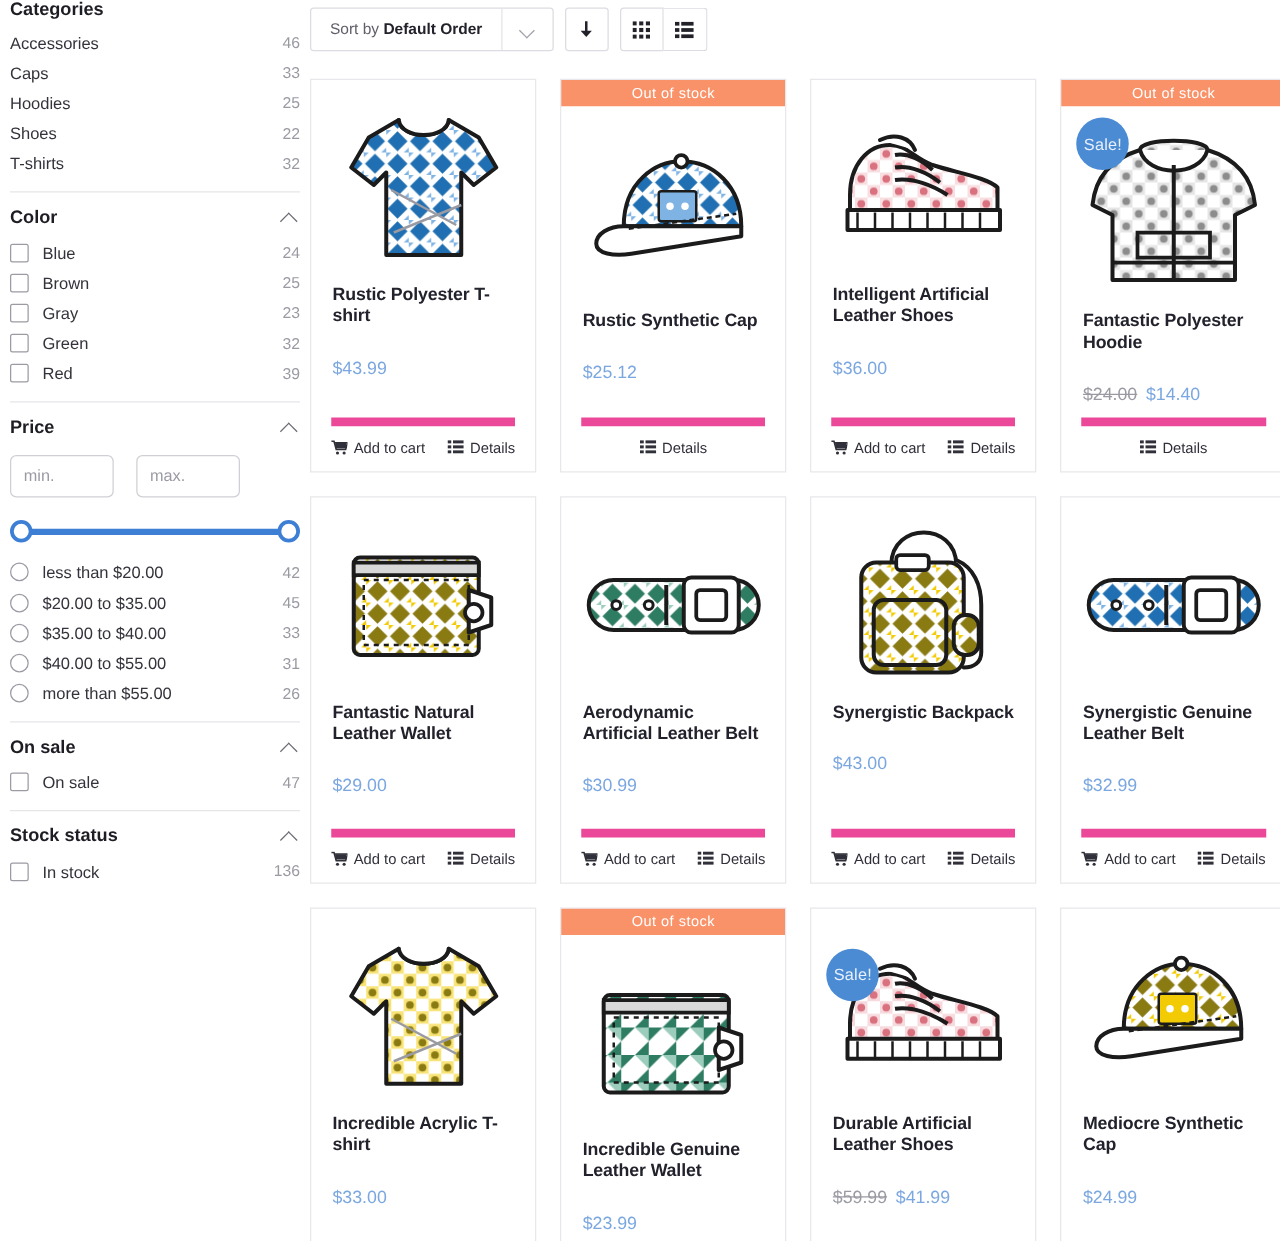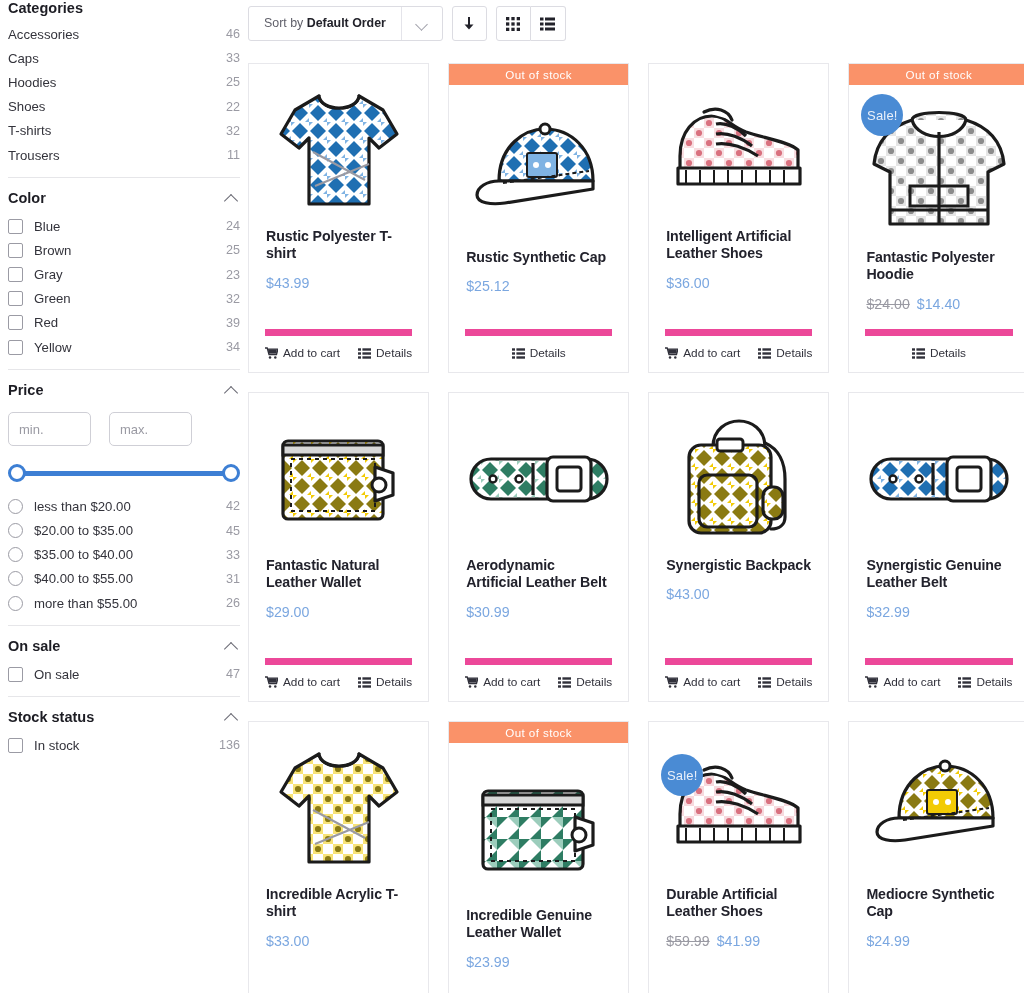--- a/index.html
+++ b/index.html
@@ -144,21 +144,21 @@
   .thumb {
     height: 160px; display: flex; align-items: center; justify-content: center;
     padding: 14px 10px 2px 10px;
   }
   .thumb svg { display: block; }
   .card-body { padding: 4px 17px 0 17px; flex: 1 1 auto; }
   .p-name {
     font-size: 14.2px; font-weight: bold; color: #22222c;
     line-height: 1.23; letter-spacing: -.1px;
   }
-  .p-price { margin-top: 12px; font-size: 14.2px; color: #7ba7e0; }
+  .p-price { margin-top: 24px; font-size: 14.2px; color: #7ba7e0; }
   .p-price .old {
     color: #9a9aa3; text-decoration: line-through; margin-right: 7px;
   }
   .card-foot {
     border-top: 7px solid #ec4899; margin: 10px 16px 0 16px;
     padding: 10px 0 12px 0;
     display: flex; align-items: center; gap: 18px;
   }
   .card-foot.center { justify-content: center; }
   .card-foot.spread { justify-content: space-between; }
@@ -191,24 +191,20 @@
             <span class="cnt">25</span>
           </div>
           <div class="sb-row">
             <span class="lbl">Shoes</span>
             <span class="cnt">22</span>
           </div>
           <div class="sb-row">
             <span class="lbl">T-shirts</span>
             <span class="cnt">32</span>
           </div>
-          <div class="sb-row">
-            <span class="lbl">Trousers</span>
-            <span class="cnt">11</span>
-          </div>
         </div>
     </div>
     <div class="divider"></div>
 
     <div class="sb-block">
       <div class="sb-head">
         <span>Color</span>
         <span class="caret"></span>
       </div>
       <div class="opt-list" id="color-list">
@@ -229,25 +225,20 @@
           </div>
           <div class="sb-row">
             <span class="cbox"></span>
             <span class="lbl">Green</span>
             <span class="cnt">32</span>
           </div>
           <div class="sb-row">
             <span class="cbox"></span>
             <span class="lbl">Red</span>
             <span class="cnt">39</span>
-          </div>
-          <div class="sb-row">
-            <span class="cbox"></span>
-            <span class="lbl">Yellow</span>
-            <span class="cnt">34</span>
           </div>
         </div>
     </div>
     <div class="divider"></div>
 
     <div class="sb-block">
       <div class="sb-head">
         <span>Price</span>
         <span class="caret"></span>
       </div>

